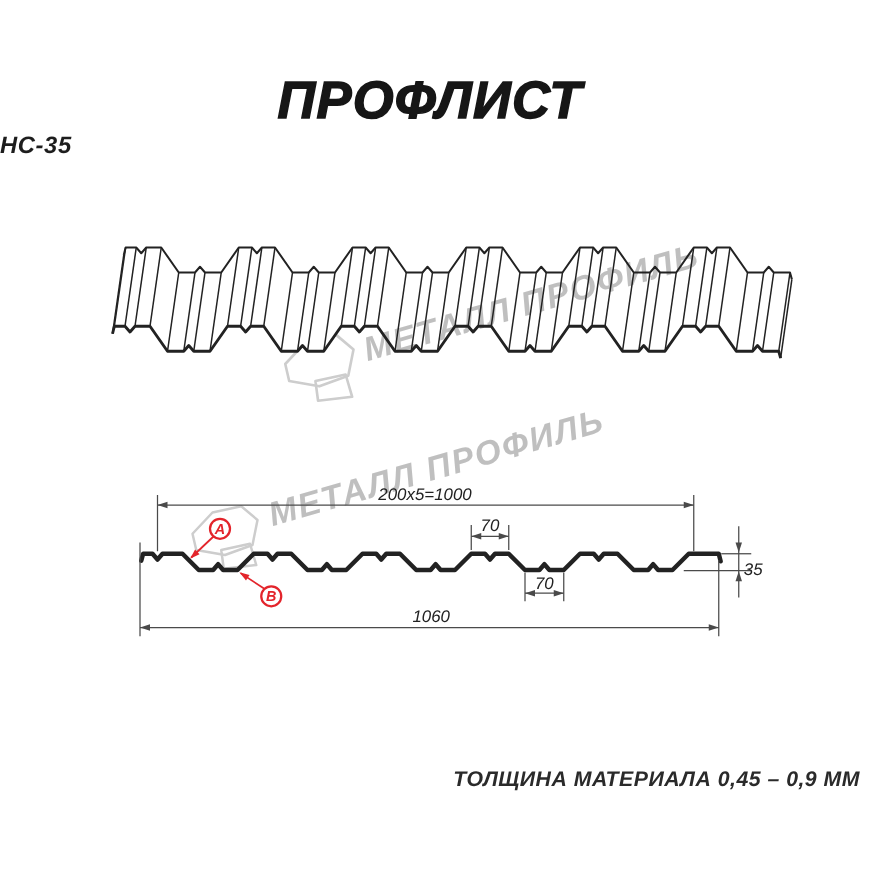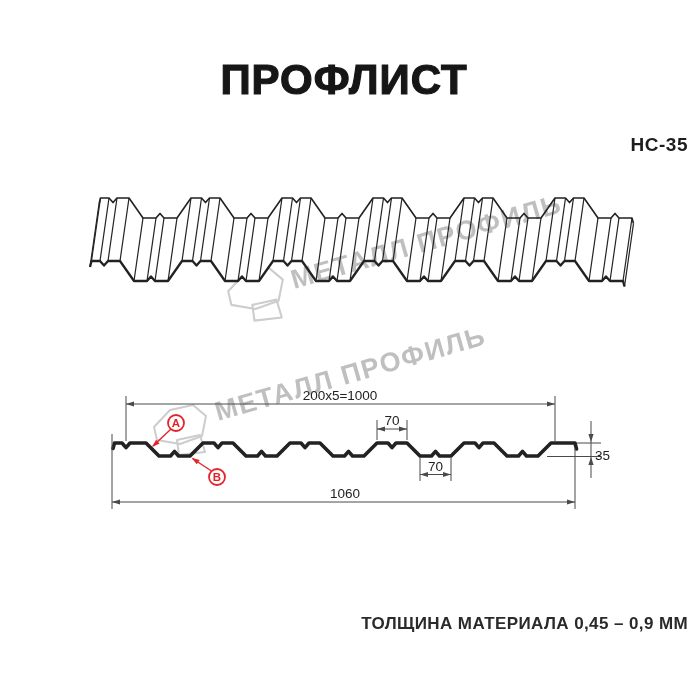--- a/index.html
+++ b/index.html
@@ -1,22 +1,22 @@
 <!DOCTYPE html>
 <html><head>
 <meta charset="utf-8">
 <style>
   html,body{margin:0;padding:0;background:#fff;}
   .page{position:relative;width:688px;height:700px;background:#fff;overflow:hidden;
-        font-family:"Liberation Sans",sans-serif;}
+        font-family:"Liberation Sans",sans-serif;font-style:italic;}
   .title{position:absolute;top:56px;left:0;width:100%;text-align:center;
          font-size:42px;font-weight:700;letter-spacing:1px;color:#161616;
          -webkit-text-stroke:1.2px #161616;}
-  .subtitle{position:absolute;top:106px;left:0;width:100%;text-align:right;
-            font-size:19px;font-weight:700;letter-spacing:.5px;color:#1d1d1d;margin-top:28px;}
+  .subtitle{position:absolute;top:106px;left:0;width:100%;text-align:left;
+            font-size:19px;font-weight:700;letter-spacing:.5px;color:#1d1d1d;}
   .footer-note{position:absolute;top:614px;left:0;width:100%;text-align:right;
                font-size:17px;font-weight:700;letter-spacing:.4px;color:#2a2a2a;}
   svg{position:absolute;left:0;top:0;}
   .wm{font-size:27px;font-weight:700;fill:#b0b0b0;letter-spacing:1.5px;opacity:.8;}
   .dim-label{font-size:13.5px;fill:#222;}
   .marker-letter{font-size:11.5px;font-weight:700;fill:#e3242b;}
 </style>
 </head>
 <body>
 

